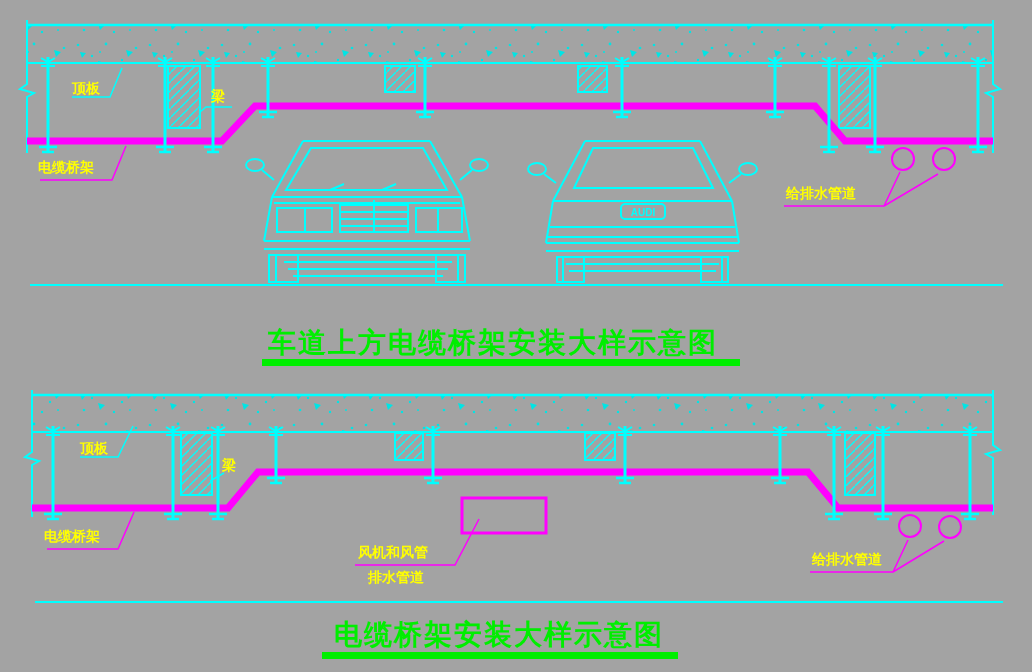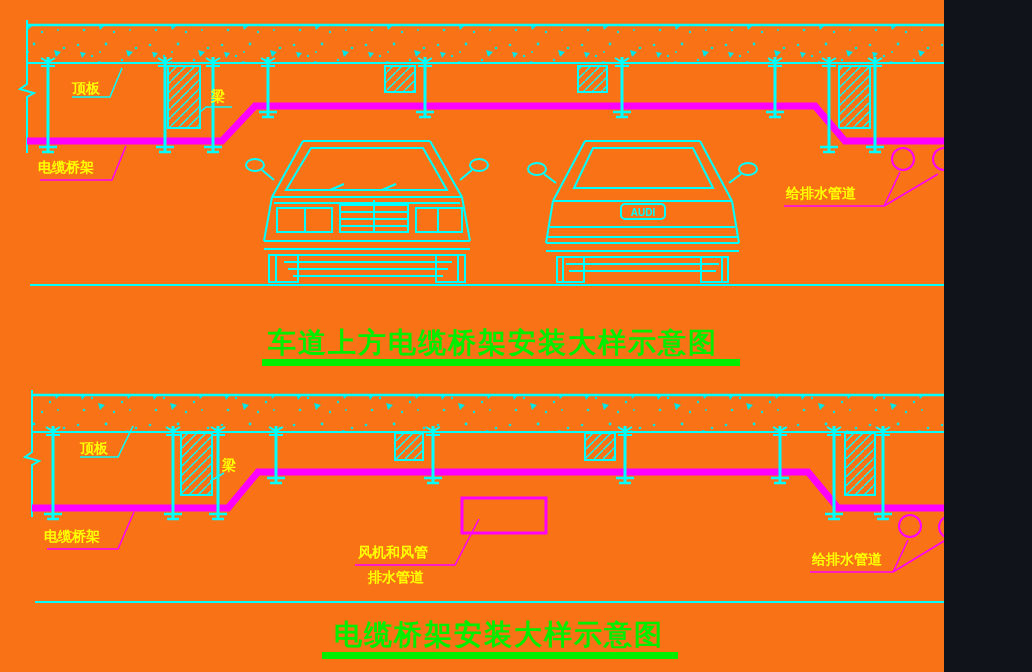--- a/index.html
+++ b/index.html
@@ -1,19 +1,19 @@
 <!DOCTYPE html>
 <html><head>
 <meta charset="utf-8">
 <style>
   html,body{margin:0;padding:0;background:#10141a;}
   .viewport{
     position:relative;
-    width:944px;height:672px;
-    background:#f97316;
+    width:1032px;height:672px;
+    background:#a3a3a3;
     overflow:hidden;
     font-family:"Liberation Sans", sans-serif;
   }
   svg text{font-family:"Liberation Sans", sans-serif;}
   .lbl{fill:#ffff00;font-size:14px;font-weight:bold;}
   .title-text{fill:#00ee00;font-size:28px;font-weight:bold;letter-spacing:2px;}
   .cyan{stroke:#00ffff;fill:none;}
   .mag{stroke:#ff00ff;fill:none;}
 </style>
 </head>

